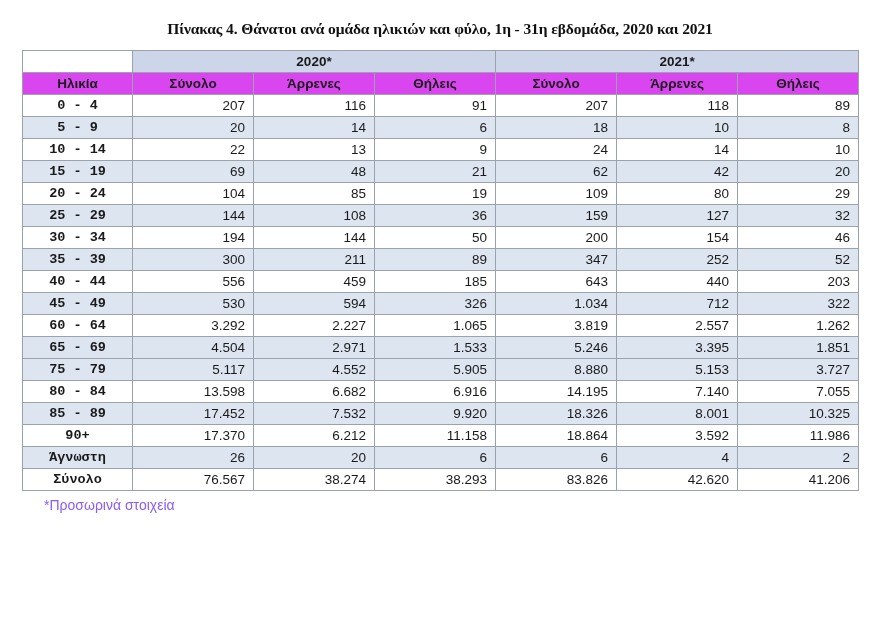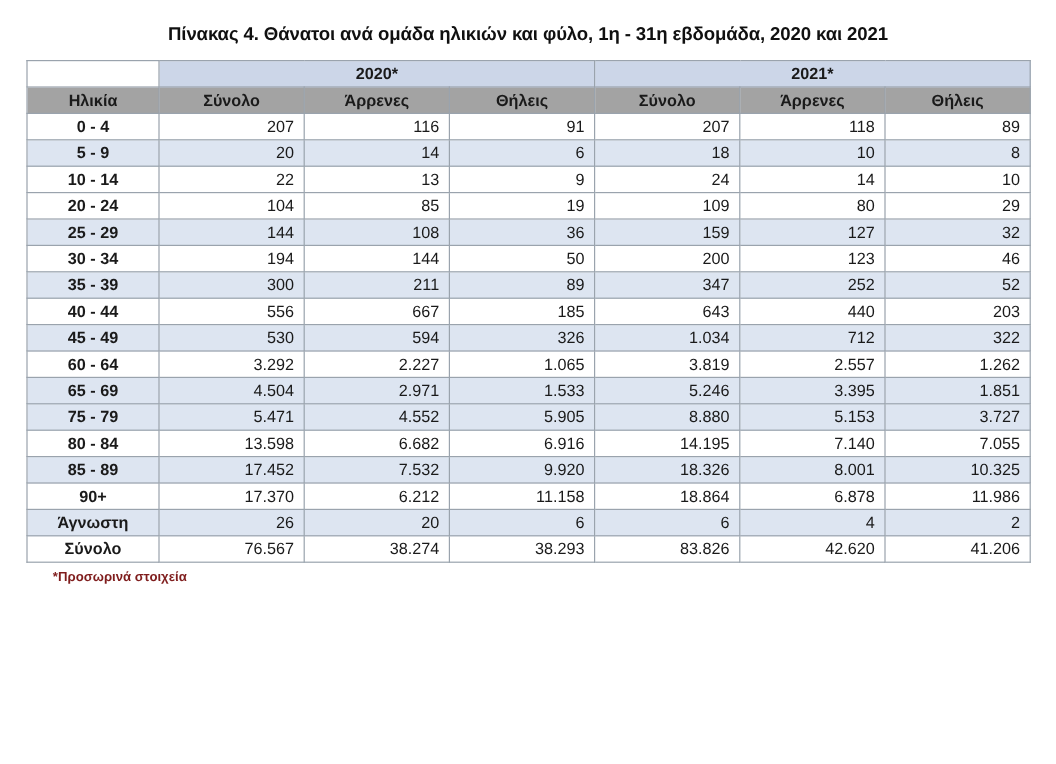--- a/index.html
+++ b/index.html
@@ -21,20 +21,21 @@
     padding: 16px 22px 10px 22px;
     position: relative;
   }
   .title {
     text-align: center;
     font-size: 15.5px;
     font-weight: bold;
     color: #101010;
     margin: 4px 0 12px 0;
     letter-spacing: -0.1px;
+    font-family: Liberation Serif, serif;
   }
   table.data {
     border-collapse: collapse;
     width: 836px;
     margin: 0 auto;
     table-layout: fixed;
   }
   table.data th, table.data td {
     border: 1px solid #9aa3ad;
     font-size: 13.5px;
@@ -48,51 +49,52 @@
     font-weight: bold;
     font-size: 14px;
     height: 23px;
   }
   th.blank {
     background: #ffffff;
     border-left: 1px solid #9aa3ad;
     border-top: 1px solid #9aa3ad;
   }
   th.col {
-    background: #a3a3a3;
+    background: #d946ef;
     text-align: center;
     font-weight: bold;
     font-size: 14px;
     height: 24px;
   }
   td.agelabel {
     text-align: center;
     font-weight: bold;
     font-size: 13.5px;
     background: #ffffff;
+    font-family: Liberation Mono, monospace;
   }
   td.num {
     text-align: right;
     background: #ffffff;
   }
   tr.alt td.agelabel, tr.alt td.num {
     background: #dde5f1;
   }
   tr.total td {
     font-weight: normal;
     background: #ffffff;
   }
   tr.total td.agelabel {
     font-weight: bold;
   }
   .footnote {
     margin: 6px 0 0 22px;
-    font-size: 11px;
-    font-weight: bold;
-    color: #7f1d1d;
+    font-size: 14px;
+    font-weight: normal;
+    color: #8b5cf6;
   }
   .col-age { width: 110px; }
   .col-num { width: 121px; }
 </style>
 </head>
 <body>
 
 <div class="page">
 
   <div class="title">Πίνακας 4. Θάνατοι ανά ομάδα ηλικιών και φύλο, 1η - 31η εβδομάδα, 2020 και 2021</div>
@@ -144,20 +146,29 @@
         </tr>
         <tr class="">
           <td class="agelabel">10 - 14</td>
           <td class="num">22</td>
           <td class="num">13</td>
           <td class="num">9</td>
           <td class="num">24</td>
           <td class="num">14</td>
           <td class="num">10</td>
         </tr>
+        <tr class="alt">
+          <td class="agelabel">15 - 19</td>
+          <td class="num">69</td>
+          <td class="num">48</td>
+          <td class="num">21</td>
+          <td class="num">62</td>
+          <td class="num">42</td>
+          <td class="num">20</td>
+        </tr>
         <tr class="">
           <td class="agelabel">20 - 24</td>
           <td class="num">104</td>
           <td class="num">85</td>
           <td class="num">19</td>
           <td class="num">109</td>
           <td class="num">80</td>
           <td class="num">29</td>
         </tr>
         <tr class="alt">
@@ -168,36 +179,36 @@
           <td class="num">159</td>
           <td class="num">127</td>
           <td class="num">32</td>
         </tr>
         <tr class="">
           <td class="agelabel">30 - 34</td>
           <td class="num">194</td>
           <td class="num">144</td>
           <td class="num">50</td>
           <td class="num">200</td>
-          <td class="num">123</td>
+          <td class="num">154</td>
           <td class="num">46</td>
         </tr>
         <tr class="alt">
           <td class="agelabel">35 - 39</td>
           <td class="num">300</td>
           <td class="num">211</td>
           <td class="num">89</td>
           <td class="num">347</td>
           <td class="num">252</td>
           <td class="num">52</td>
         </tr>
         <tr class="">
           <td class="agelabel">40 - 44</td>
           <td class="num">556</td>
-          <td class="num">667</td>
+          <td class="num">459</td>
           <td class="num">185</td>
           <td class="num">643</td>
           <td class="num">440</td>
           <td class="num">203</td>
         </tr>
         <tr class="alt">
           <td class="agelabel">45 - 49</td>
           <td class="num">530</td>
           <td class="num">594</td>
           <td class="num">326</td>
@@ -218,21 +229,21 @@
           <td class="agelabel">65 - 69</td>
           <td class="num">4.504</td>
           <td class="num">2.971</td>
           <td class="num">1.533</td>
           <td class="num">5.246</td>
           <td class="num">3.395</td>
           <td class="num">1.851</td>
         </tr>
         <tr class="alt">
           <td class="agelabel">75 - 79</td>
-          <td class="num">5.471</td>
+          <td class="num">5.117</td>
           <td class="num">4.552</td>
           <td class="num">5.905</td>
           <td class="num">8.880</td>
           <td class="num">5.153</td>
           <td class="num">3.727</td>
         </tr>
         <tr class="">
           <td class="agelabel">80 - 84</td>
           <td class="num">13.598</td>
           <td class="num">6.682</td>
@@ -249,21 +260,21 @@
           <td class="num">18.326</td>
           <td class="num">8.001</td>
           <td class="num">10.325</td>
         </tr>
         <tr class="">
           <td class="agelabel">90+</td>
           <td class="num">17.370</td>
           <td class="num">6.212</td>
           <td class="num">11.158</td>
           <td class="num">18.864</td>
-          <td class="num">6.878</td>
+          <td class="num">3.592</td>
           <td class="num">11.986</td>
         </tr>
         <tr class="alt">
           <td class="agelabel">Άγνωστη</td>
           <td class="num">26</td>
           <td class="num">20</td>
           <td class="num">6</td>
           <td class="num">6</td>
           <td class="num">4</td>
           <td class="num">2</td>

